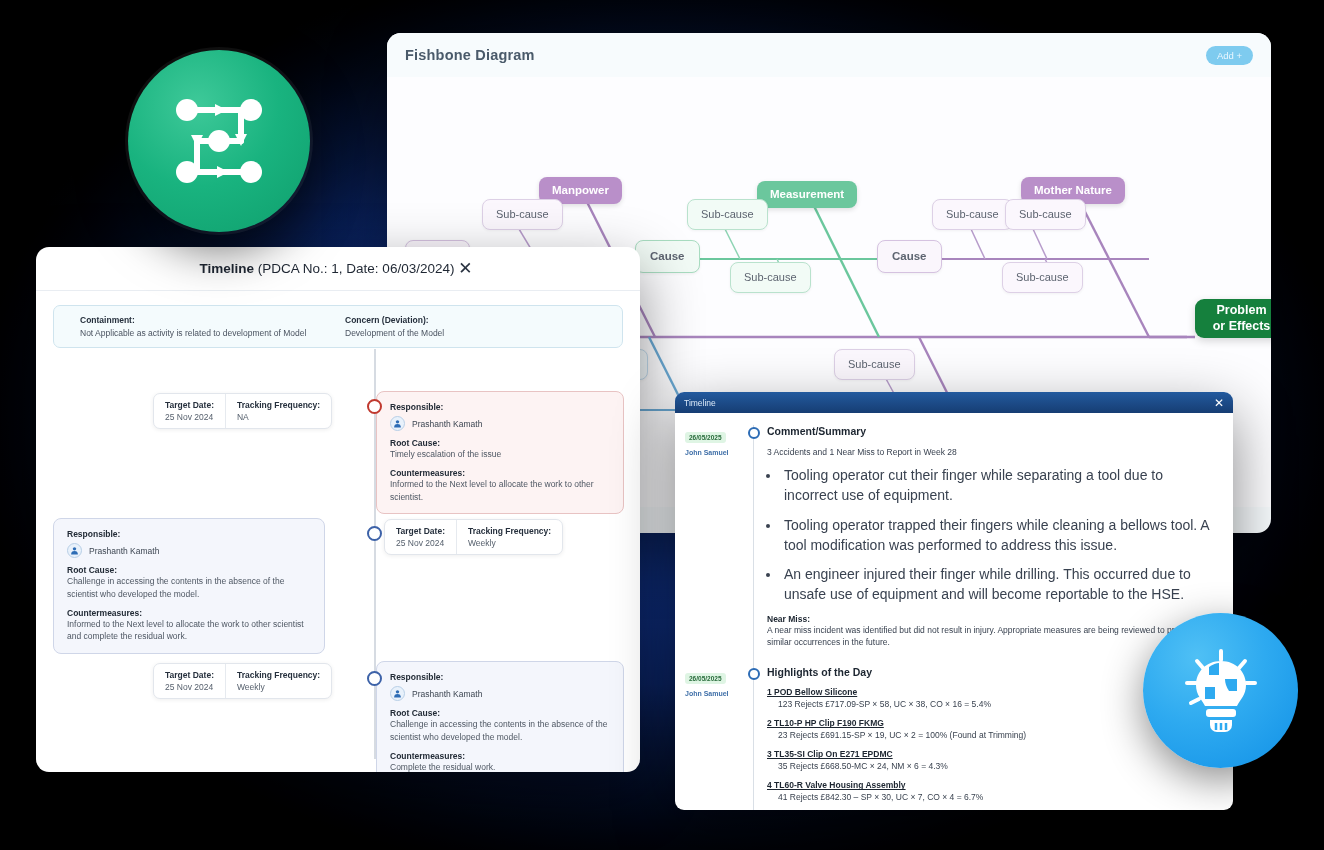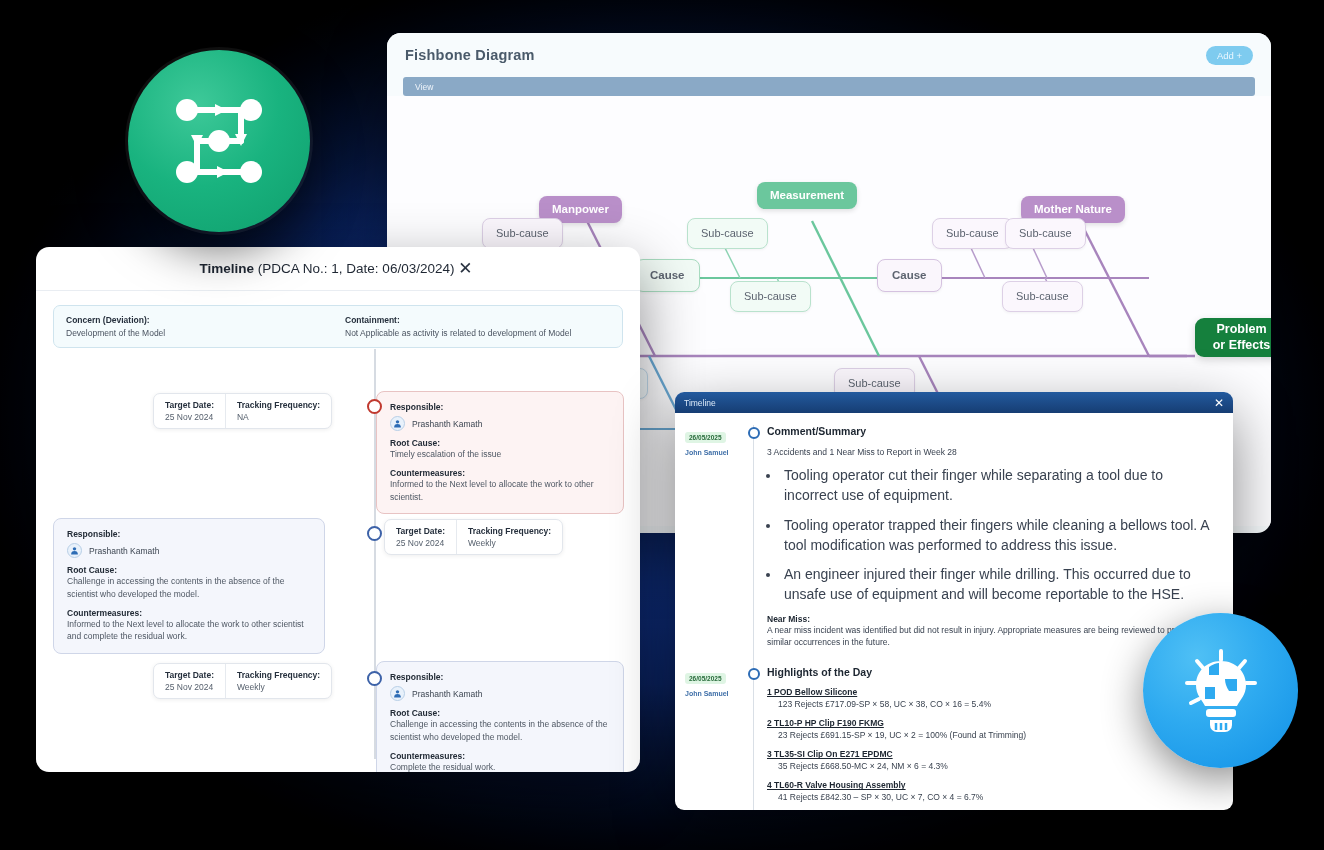--- a/index.html
+++ b/index.html
@@ -228,23 +228,20 @@
 </head>
 <body>
 
 <div id="stage">
 
   <div class="fishbone-window">
     <div class="fb-header">
       <div class="fb-title">Fishbone Diagram</div>
       <button class="fb-add-btn">Add  +</button>
     </div>
-    <div class="fb-toolbar">
-      <span class="fb-toolbar-label">View</span>
-    </div>
 
     <div class="fb-canvas">
       <svg width="884" height="430">
 
         <line x1="0" y1="260" x2="800" y2="260" stroke="#a885bd" stroke-width="2.4"></line>
 
         <line x1="200" y1="125" x2="268" y2="260" stroke="#a885bd" stroke-width="2.4"></line>
 
         <line x1="60" y1="182" x2="268" y2="182" stroke="#a885bd" stroke-width="1.8"></line>
         <line x1="150" y1="182" x2="132" y2="152" stroke="#b79ccb" stroke-width="1.5"></line>
@@ -268,21 +265,21 @@
 
         <line x1="600" y1="395" x2="532" y2="260" stroke="#a885bd" stroke-width="2.4"></line>
         <line x1="400" y1="333" x2="600" y2="333" stroke="#a885bd" stroke-width="1.8"></line>
         <line x1="498" y1="300" x2="516" y2="333" stroke="#b79ccb" stroke-width="1.5"></line>
         <line x1="488" y1="368" x2="508" y2="333" stroke="#b79ccb" stroke-width="1.5"></line>
 
         <line x1="762" y1="260" x2="808" y2="260" stroke="#a885bd" stroke-width="2.4"></line>
       </svg>
 
       <div class="node cat purple" style="left:152px;top:100px;text-align:right;">Manpower</div>
-      <div class="node cat green" style="left:370px;top:86px;">Measurement</div>
+      <div class="node cat green" style="left:370px;top:104px;">Measurement</div>
       <div class="node cat purple" style="left:634px;top:100px;">Mother Nature</div>
 
       <div class="node cause p" style="left:18px;top:163px;">Cause</div>
       <div class="node sub" style="left:95px;top:122px;">Sub-cause</div>
       <div class="node sub" style="left:128px;top:185px;">Sub-cause</div>
 
       <div class="node cause g" style="left:248px;top:163px;">Cause</div>
       <div class="node sub g" style="left:300px;top:122px;">Sub-cause</div>
       <div class="node sub g" style="left:343px;top:185px;">Sub-cause</div>
 
@@ -359,27 +356,27 @@
     <div class="tl-head">
       <div class="tl-head-title">
         <b>Timeline</b><span> (PDCA No.: 1, Date: 06/03/2024)</span>
       </div>
       <div class="tl-close">✕</div>
     </div>
 
     <div class="tl-body">
 
       <div class="concern-box">
+        <div class="concern-col second">
+          <div class="cc-label">Containment:</div>
+          <div class="cc-val">Not Applicable as activity is related to development of Model</div>
+        </div>
         <div class="concern-col">
           <div class="cc-label">Concern (Deviation):</div>
           <div class="cc-val">Development of the Model</div>
-        </div>
-        <div class="concern-col second">
-          <div class="cc-label">Containment:</div>
-          <div class="cc-val">Not Applicable as activity is related to development of Model</div>
         </div>
       </div>
 
       <div class="tl-spine"></div>
 
       <div class="tl-dot red" style="left:331px; top:108px;"></div>
 
       <div class="chip" style="left:117px; top:102px;">
         <div class="chip-col">
           <div class="chip-label">Target Date:</div>

